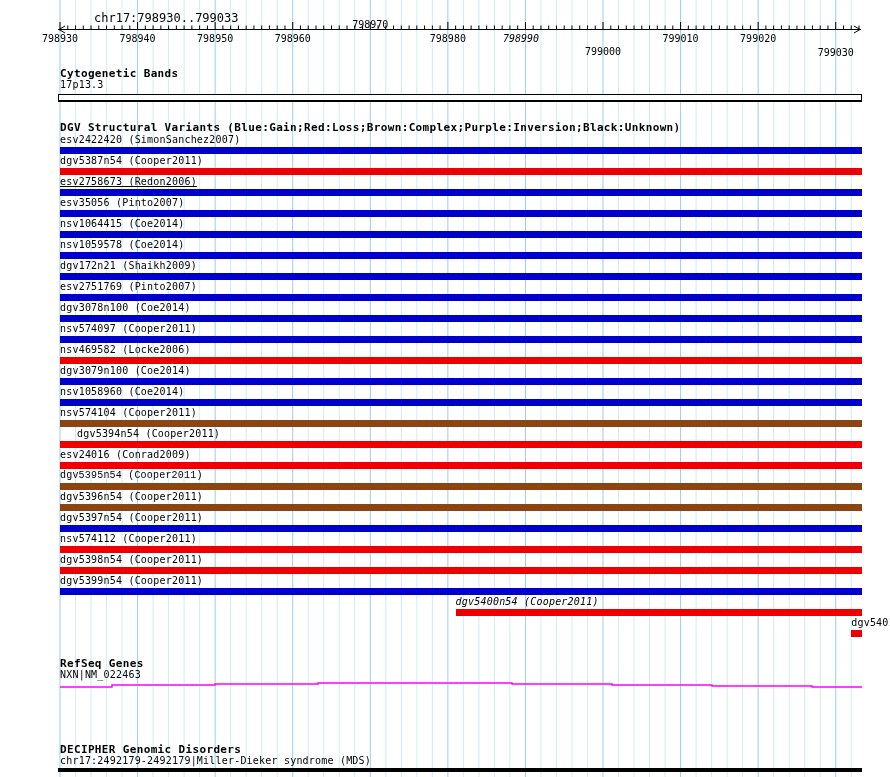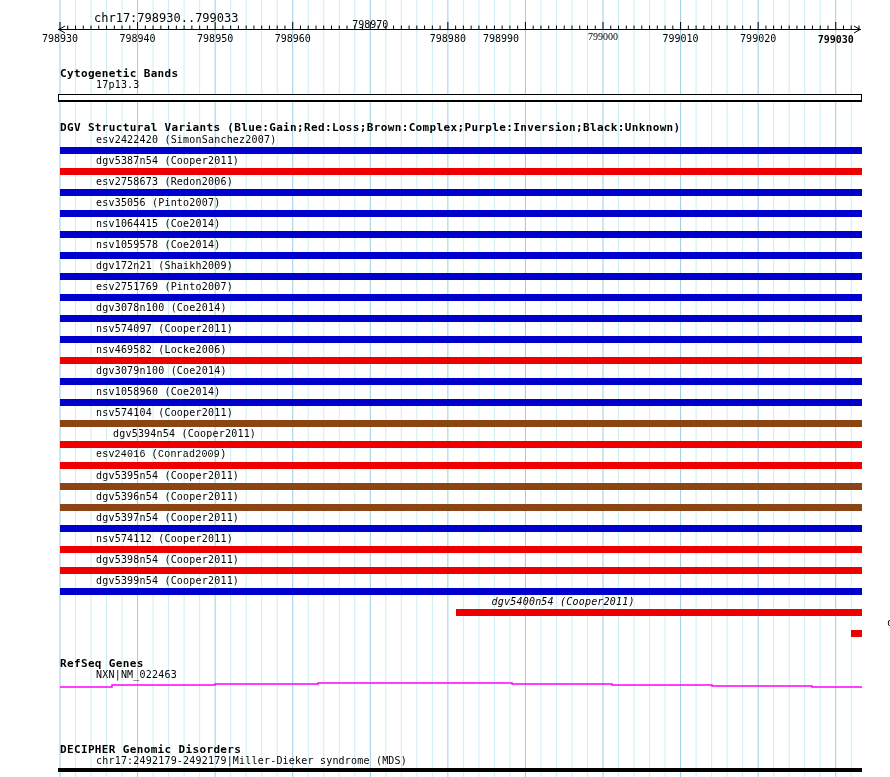--- a/index.html
+++ b/index.html
@@ -4,21 +4,21 @@
 <style>
   html,body{margin:0;padding:0;background:#fff;}
   #screen{
     position:relative;width:890px;height:777px;background:#ffffff;
     overflow:hidden;font-family:"DejaVu Sans Mono",monospace;color:#000;
   }
   .abs{position:absolute;}
   svg{display:block;}
   .region-title{font:12px "DejaVu Sans Mono",monospace;white-space:pre;padding-left:32px;}
   .sec-title{font:bold 11px "DejaVu Sans Mono",monospace;letter-spacing:.35px;white-space:pre;}
-  .feat-label{font:10px "DejaVu Sans Mono",monospace;letter-spacing:.2px;white-space:pre;line-height:11px;margin-left:36px;}
+  .feat-label{font:10px "DejaVu Sans Mono",monospace;letter-spacing:.2px;white-space:pre;line-height:11px;}
   .tick-label{font:10px "DejaVu Sans Mono",monospace;width:64px;text-align:center;line-height:11px;}
   .variant-bar{height:7px;}
   #cytoband-box{
     left:58px;top:94px;width:804px;height:8px;background:#ffffff;
     border:1px solid #000;border-bottom-width:2px;box-sizing:border-box;
   }
   #decipher-bar{left:58px;top:768px;width:804px;height:4px;background:#000;}
 </style>
 </head>
 <body>
@@ -191,38 +191,38 @@
       <line x1="851.2446" y1="25.5" x2="851.2446" y2="29.5" stroke="#000000" stroke-width="1"></line>
       <line x1="859.0019" y1="25.5" x2="859.0019" y2="29.5" stroke="#000000" stroke-width="1"></line>
     </svg>
   <div id="ruler-labels">
       <div class="abs tick-label" style="left: 28px; top: 33px;">798930</div>
       <div class="abs tick-label" style="left: 105.573px; top: 33px;">798940</div>
       <div class="abs tick-label" style="left: 183.146px; top: 33px;">798950</div>
       <div class="abs tick-label" style="left: 260.719px; top: 33px;">798960</div>
       <div class="abs tick-label" style="left: 338.292px; top: 19px;">798970</div>
       <div class="abs tick-label" style="left: 415.865px; top: 33px;">798980</div>
-      <div class="abs tick-label" style="left: 469px; top: 33px;">798990</div>
-      <div class="abs tick-label" style="left: 571.011px; top: 31px; font-family: Liberation Serif, serif;">799000</div>
+      <div class="abs tick-label" style="left: 489px; top: 33px; font-style: italic;">798990</div>
+      <div class="abs tick-label" style="left: 571.011px; top: 46px;">799000</div>
       <div class="abs tick-label" style="left: 648.584px; top: 33px;">799010</div>
       <div class="abs tick-label" style="left: 726.157px; top: 33px;">799020</div>
-      <div class="abs tick-label" style="left: 803.73px; top: 34px; font-weight: bold;">799030</div>
+      <div class="abs tick-label" style="left: 803.73px; top: 47px;">799030</div>
     </div>
 
   <div class="abs sec-title" style="left:60px;top:67px">Cytogenetic Bands</div>
   <div class="abs feat-label" style="left:60px;top:79px">17p13.3</div>
   <div class="abs" id="cytoband-box"></div>
 
   <div class="abs sec-title" style="left:60px;top:121px">DGV Structural Variants (Blue:Gain;Red:Loss;Brown:Complex;Purple:Inversion;Black:Unknown)</div>
   <div id="variants">
       <div class="abs feat-label" style="left: 60px; top: 134px;">esv2422420 (SimonSanchez2007)</div>
       <div class="abs variant-bar" style="left: 60px; top: 147px; width: 802px; background: rgb(0, 0, 204);"></div>
       <div class="abs feat-label" style="left: 60px; top: 155px;">dgv5387n54 (Cooper2011)</div>
       <div class="abs variant-bar" style="left: 60px; top: 168px; width: 802px; background: rgb(238, 0, 0);"></div>
-      <div class="abs feat-label" style="left: 60px; top: 176px;">esv2758673 (Redon2006)</div>
+      <div class="abs feat-label" style="left: 60px; top: 176px; text-decoration: underline;">esv2758673 (Redon2006)</div>
       <div class="abs variant-bar" style="left: 60px; top: 189px; width: 802px; background: rgb(0, 0, 204);"></div>
       <div class="abs feat-label" style="left: 60px; top: 197px;">esv35056 (Pinto2007)</div>
       <div class="abs variant-bar" style="left: 60px; top: 210px; width: 802px; background: rgb(0, 0, 204);"></div>
       <div class="abs feat-label" style="left: 60px; top: 218px;">nsv1064415 (Coe2014)</div>
       <div class="abs variant-bar" style="left: 60px; top: 231px; width: 802px; background: rgb(0, 0, 204);"></div>
       <div class="abs feat-label" style="left: 60px; top: 239px;">nsv1059578 (Coe2014)</div>
       <div class="abs variant-bar" style="left: 60px; top: 252px; width: 802px; background: rgb(0, 0, 204);"></div>
       <div class="abs feat-label" style="left: 60px; top: 260px;">dgv172n21 (Shaikh2009)</div>
       <div class="abs variant-bar" style="left: 60px; top: 273px; width: 802px; background: rgb(0, 0, 204);"></div>
       <div class="abs feat-label" style="left: 60px; top: 281px;">esv2751769 (Pinto2007)</div>
@@ -234,23 +234,23 @@
       <div class="abs feat-label" style="left: 60px; top: 344px;">nsv469582 (Locke2006)</div>
       <div class="abs variant-bar" style="left: 60px; top: 357px; width: 802px; background: rgb(238, 0, 0);"></div>
       <div class="abs feat-label" style="left: 60px; top: 365px;">dgv3079n100 (Coe2014)</div>
       <div class="abs variant-bar" style="left: 60px; top: 378px; width: 802px; background: rgb(0, 0, 204);"></div>
       <div class="abs feat-label" style="left: 60px; top: 386px;">nsv1058960 (Coe2014)</div>
       <div class="abs variant-bar" style="left: 60px; top: 399px; width: 802px; background: rgb(0, 0, 204);"></div>
       <div class="abs feat-label" style="left: 60px; top: 407px;">nsv574104 (Cooper2011)</div>
       <div class="abs variant-bar" style="left: 60px; top: 420px; width: 802px; background: rgb(139, 69, 19);"></div>
       <div class="abs feat-label" style="left: 77px; top: 428px;">dgv5394n54 (Cooper2011)</div>
       <div class="abs variant-bar" style="left: 60px; top: 441px; width: 802px; background: rgb(238, 0, 0);"></div>
-      <div class="abs feat-label" style="left: 60px; top: 449px; font-family: Liberation Mono, monospace;">esv24016 (Conrad2009)</div>
+      <div class="abs feat-label" style="left: 60px; top: 449px;">esv24016 (Conrad2009)</div>
       <div class="abs variant-bar" style="left: 60px; top: 462px; width: 802px; background: rgb(238, 0, 0);"></div>
-      <div class="abs feat-label" style="left: 60px; top: 470px;">dgv5395n54 (Cooper2011)</div>
+      <div class="abs feat-label" style="left: 60px; top: 470px; font-family: Liberation Mono, monospace;">dgv5395n54 (Cooper2011)</div>
       <div class="abs variant-bar" style="left: 60px; top: 483px; width: 802px; background: rgb(139, 69, 19);"></div>
       <div class="abs feat-label" style="left: 60px; top: 491px;">dgv5396n54 (Cooper2011)</div>
       <div class="abs variant-bar" style="left: 60px; top: 504px; width: 802px; background: rgb(139, 69, 19);"></div>
       <div class="abs feat-label" style="left: 60px; top: 512px;">dgv5397n54 (Cooper2011)</div>
       <div class="abs variant-bar" style="left: 60px; top: 525px; width: 802px; background: rgb(0, 0, 204);"></div>
       <div class="abs feat-label" style="left: 60px; top: 533px;">nsv574112 (Cooper2011)</div>
       <div class="abs variant-bar" style="left: 60px; top: 546px; width: 802px; background: rgb(238, 0, 0);"></div>
       <div class="abs feat-label" style="left: 60px; top: 554px;">dgv5398n54 (Cooper2011)</div>
       <div class="abs variant-bar" style="left: 60px; top: 567px; width: 802px; background: rgb(238, 0, 0);"></div>
       <div class="abs feat-label" style="left: 60px; top: 575px;">dgv5399n54 (Cooper2011)</div>

